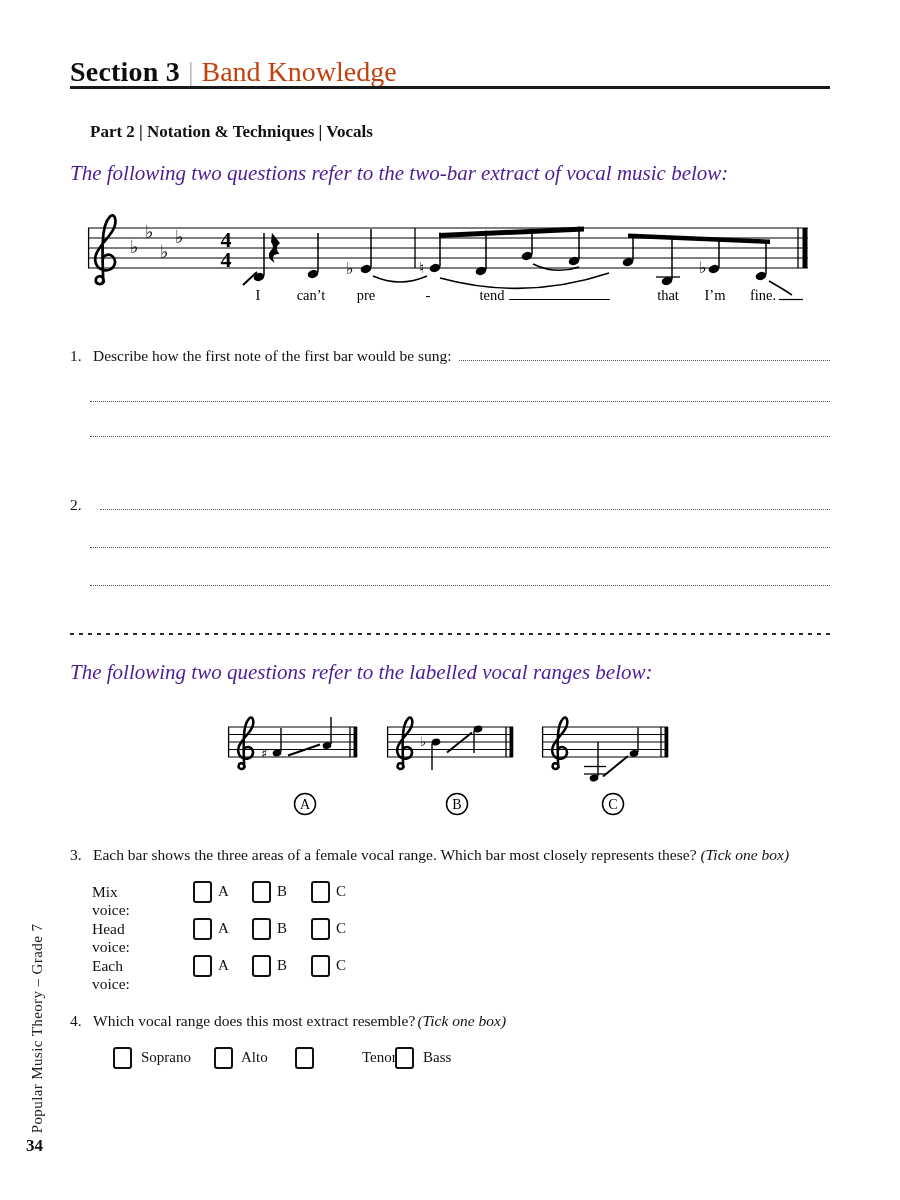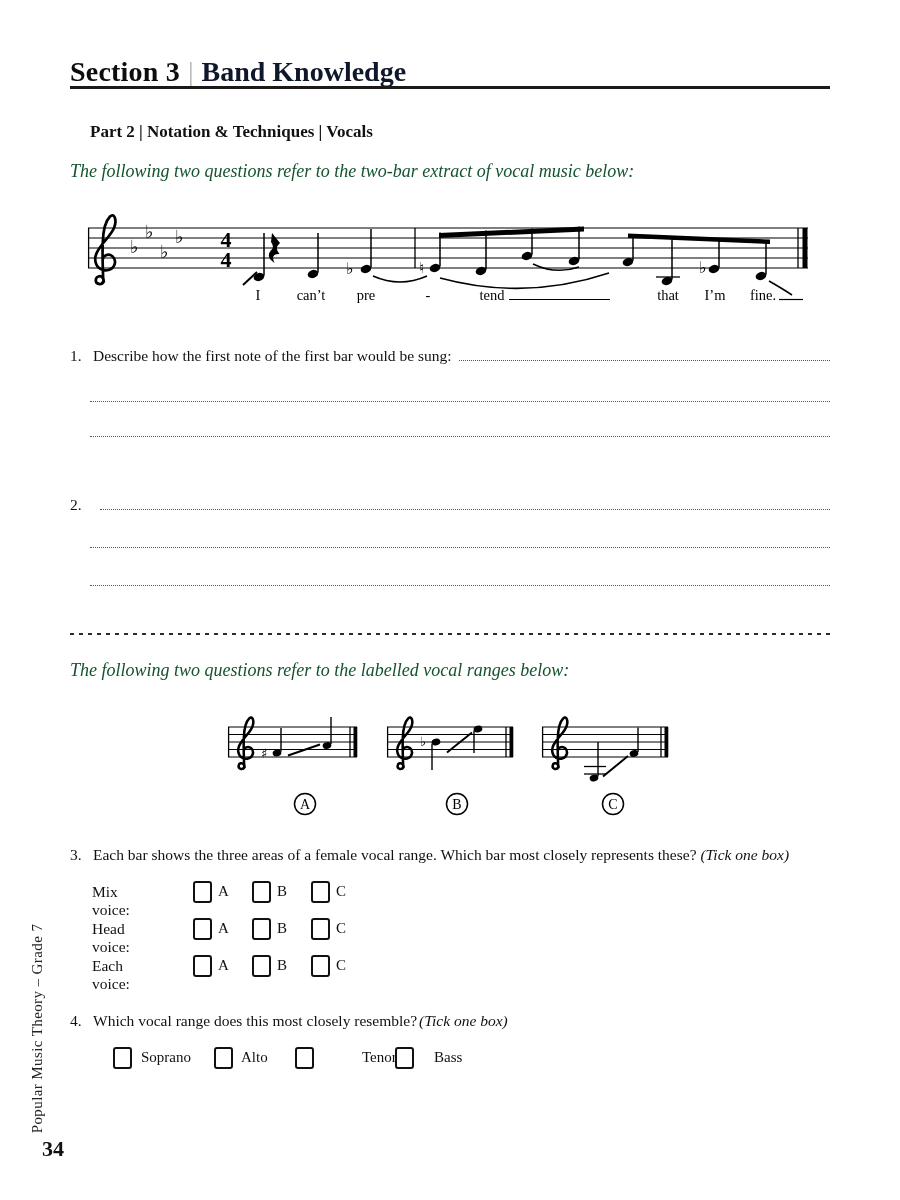--- a/index.html
+++ b/index.html
@@ -3,46 +3,46 @@
 <meta charset="utf-8">
 <style>
   html,body{margin:0;padding:0;background:#fff;}
   body{width:900px;height:1200px;position:relative;font-family:"Liberation Serif",serif;color:#111;}
   .abs{position:absolute;}
 
   
   .hdr{left:70px;top:56px;width:760px;display:flex;align-items:baseline;gap:8px;}
   .hdr .sec{font-size:28px;font-weight:bold;color:#0d0d0d;letter-spacing:.2px;}
   .hdr .bar{font-size:28px;color:#b3b3b3;font-weight:400;}
-  .hdr .sub{font-size:28px;font-weight:bold;color:#0f172a;}
+  .hdr .sub{font-size:28px;font-weight:normal;color:#c2410c;}
   .hdr-rule{left:70px;top:86px;width:760px;height:3px;background:#1a1a1a;}
 
   .part{left:70px;top:122px;font-size:17px;font-weight:bold;margin-left:20px;}
-  .intro{left:70px;font-size:18px;font-style:italic;color:#14532d;}
+  .intro{left:70px;font-size:21px;font-style:italic;color:#4c1d95;}
 
   
   .q{left:70px;width:760px;display:flex;align-items:baseline;font-size:15.5px;}
   .qnum{width:23px;flex:none;}
   .leader{flex:1;border-bottom:1.6px dotted #555;margin:0 0 3px 7px;min-width:30px;}
   .ansline{left:90px;width:740px;border-bottom:1.6px dotted #555;height:0;}
   .divider{left:70px;top:633px;width:760px;height:2px;
     background:repeating-linear-gradient(90deg,#2b2b2b 0 4px,transparent 4px 9px);}
 
   .hint{font-style:italic;}
 
   
   .row{position:absolute;height:26px;}
   .row .lbl{position:absolute;left:0;top:2px;font-size:15.5px;}
   .cbox{position:absolute;top:0;width:19px;height:22px;border:2.5px solid #111;border-radius:3px;background:#fff;box-sizing:border-box;}
   .copt{position:absolute;top:2px;font-size:15px;}
 
   
   .sidebar{left:-83px;top:1020px;width:240px;text-align:center;font-size:15px;color:#222;
     transform:rotate(-90deg);letter-spacing:.4px;}
-  .pageno{left:26px;top:1136px;font-size:22px;font-weight:bold;margin-left:16px;}
+  .pageno{left:26px;top:1136px;font-size:17px;font-weight:bold;}
 
   svg text{font-family:"Liberation Serif",serif;}
   svg .acc{font-family:"DejaVu Sans",sans-serif;}
 </style>
 </head>
 <body>
 
 <div class="abs hdr">
   <span class="sec">Section 3</span>
   <span class="bar">|</span>
@@ -265,27 +265,27 @@
   <div class="cbox" style="left:101px;"></div>
   <span class="copt" style="left:126px;">A</span>
   <div class="cbox" style="left:160px;"></div>
   <span class="copt" style="left:185px;">B</span>
   <div class="cbox" style="left:219px;"></div>
   <span class="copt" style="left:244px;">C</span>
 </div>
 
 <div class="abs q" style="top:1012px;">
   <span class="qnum">4.</span>
-  <span><span>Which vocal range does this most closely resemble?</span><span class="hint" style="margin-left:2px;">(Tick one box)</span></span>
+  <span><span>Which vocal range does this most extract resemble?</span><span class="hint" style="margin-left:2px;">(Tick one box)</span></span>
 </div>
 <div class="row abs" style="left:113px;top:1047px;">
   <div class="cbox" style="left:0;"></div>
   <span class="copt" style="left:28px;">Soprano</span>
   <div class="cbox" style="left:101px;"></div>
   <span class="copt" style="left:128px;">Alto</span>
   <div class="cbox" style="left:182px;"></div>
   <span class="copt" style="left:209px;margin-left:40px;">Tenor</span>
   <div class="cbox" style="left:282px;"></div>
-  <span class="copt" style="left:321px;">Bass</span>
+  <span class="copt" style="left:310px;">Bass</span>
 </div>
 
 <div class="abs sidebar">Popular Music Theory – Grade 7</div>
 <div class="abs pageno">34</div>
 
 </body></html>

